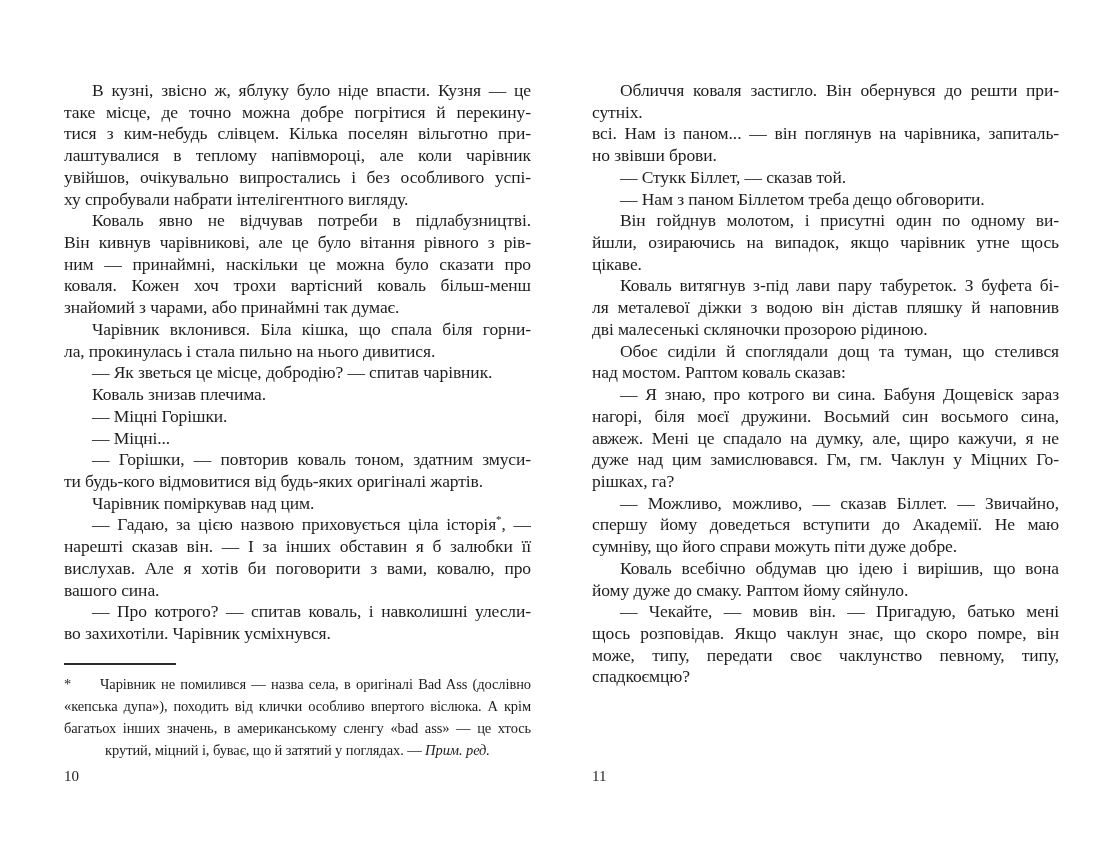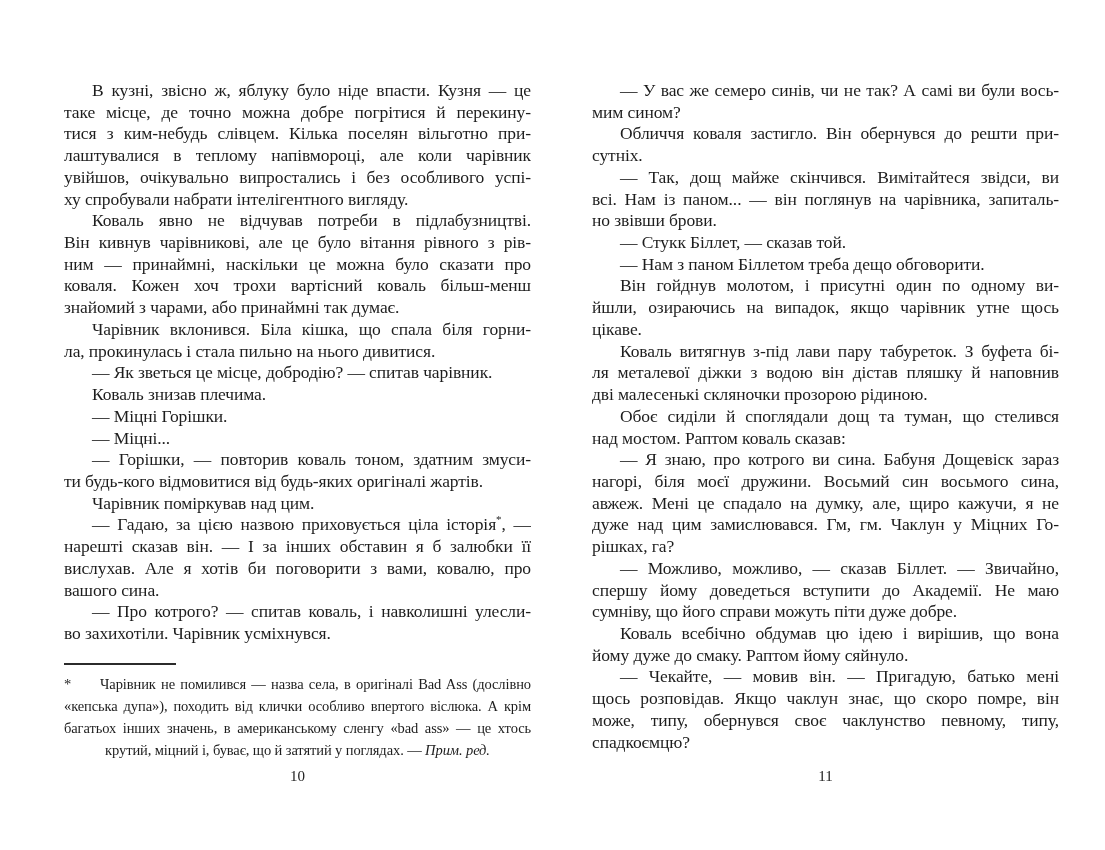--- a/index.html
+++ b/index.html
@@ -82,21 +82,21 @@
     top: 0;
     text-indent: 0;
   }
   .fn-line em { font-style: italic; }
 
   .page-number {
     position: absolute;
     top: 688px;
     left: 0;
     width: 100%;
-    text-align: center;
+    text-align: left;
     font-size: 15px;
     color: #222222;
   }
 </style>
 </head>
 <body>
 
 <div class="spread">
 
   <div class="page" id="left-page">
@@ -158,29 +158,24 @@
           <div class="fn-line jl">багатьох інших значень, в американському сленгу «bad ass» — це хтось</div>
           <div class="fn-line">крутий, міцний і, буває, що й затятий у поглядах. — <em>Прим. ред.</em></div>
         </div>
     </div>
     <div class="page-number">10</div>
   </div>
 
   <div class="page" id="right-page">
     <div class="page-text">
         <div class="para">
-          <div class="line indent jl">— У вас же семеро синів, чи не так? А самі ви були вось-</div>
-          <div class="line">мим сином?</div>
-        </div>
-        <div class="para">
           <div class="line indent jl">Обличчя коваля застигло. Він обернувся до решти при-</div>
           <div class="line">сутніх.</div>
         </div>
         <div class="para">
-          <div class="line indent jl">— Так, дощ майже скінчився. Вимітайтеся звідси, ви</div>
           <div class="line jl">всі. Нам із паном... — він поглянув на чарівника, запиталь-</div>
           <div class="line">но звівши брови.</div>
         </div>
         <div class="para">
           <div class="line indent">— Стукк Біллет, — сказав той.</div>
         </div>
         <div class="para">
           <div class="line indent">— Нам з паном Біллетом треба дещо обговорити.</div>
         </div>
         <div class="para">
@@ -209,20 +204,20 @@
           <div class="line jl">спершу йому доведеться вступити до Академії. Не маю</div>
           <div class="line">сумніву, що його справи можуть піти дуже добре.</div>
         </div>
         <div class="para">
           <div class="line indent jl">Коваль всебічно обдумав цю ідею і вирішив, що вона</div>
           <div class="line">йому дуже до смаку. Раптом йому сяйнуло.</div>
         </div>
         <div class="para">
           <div class="line indent jl">— Чекайте, — мовив він. — Пригадую, батько мені</div>
           <div class="line jl">щось розповідав. Якщо чаклун знає, що скоро помре, він</div>
-          <div class="line jl">може, типу, обернувся своє чаклунство певному, типу,</div>
+          <div class="line jl">може, типу, передати своє чаклунство певному, типу,</div>
           <div class="line">спадкоємцю?</div>
         </div>
       </div>
     <div class="page-number">11</div>
   </div>
 
 </div>
 
 </body></html>

